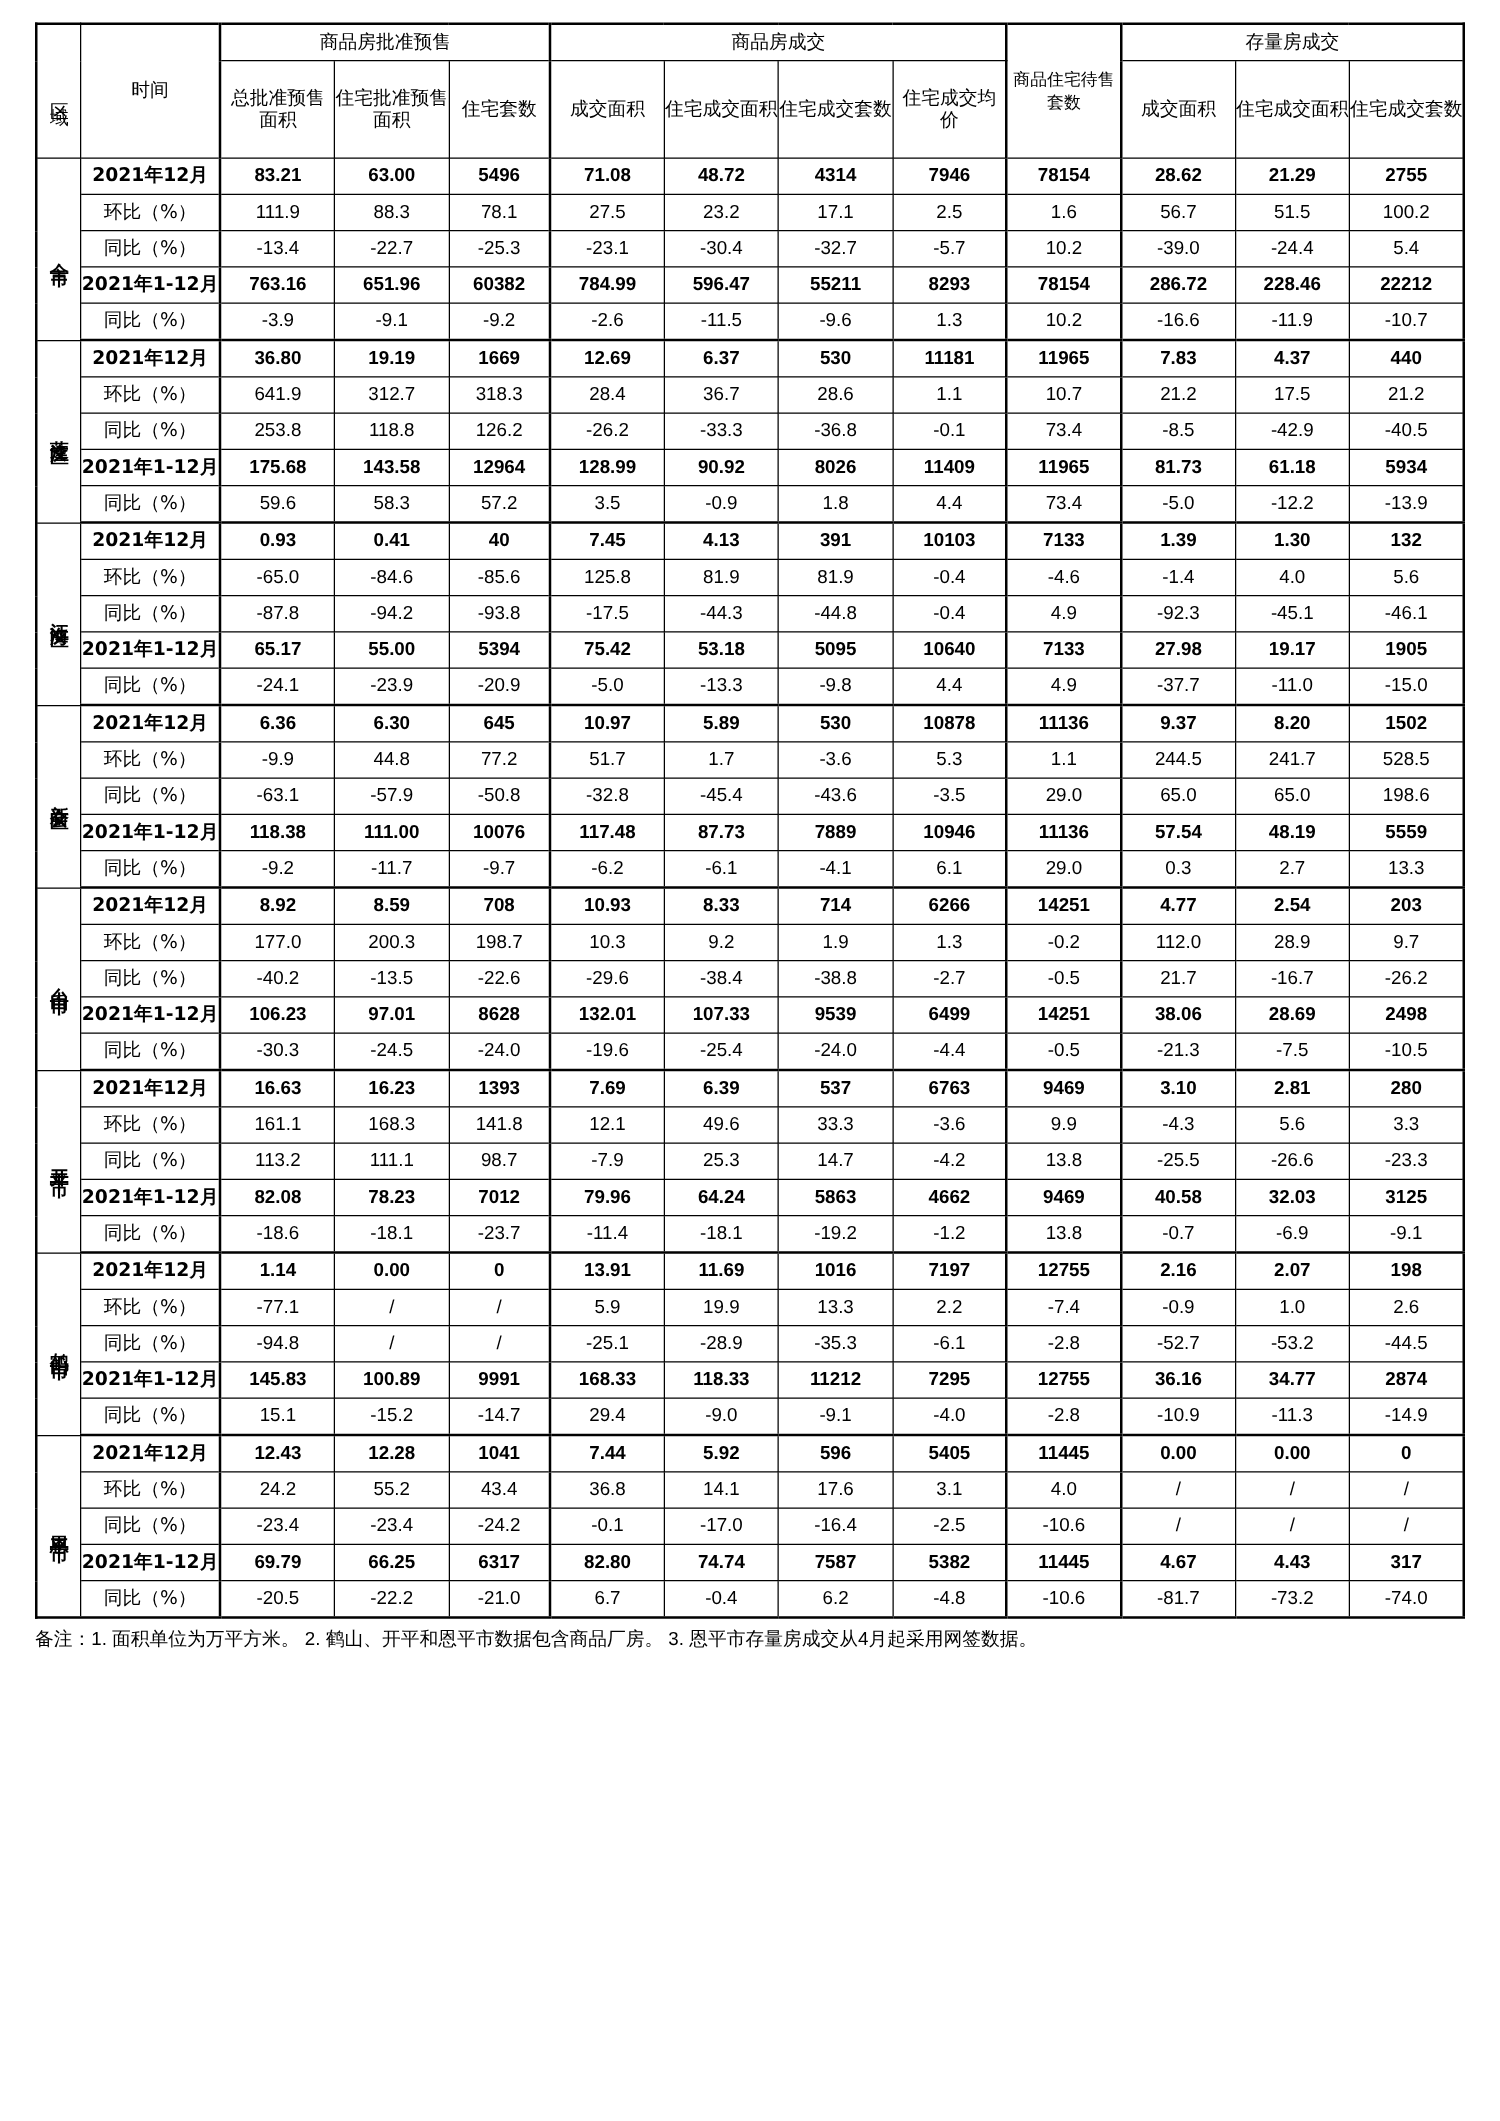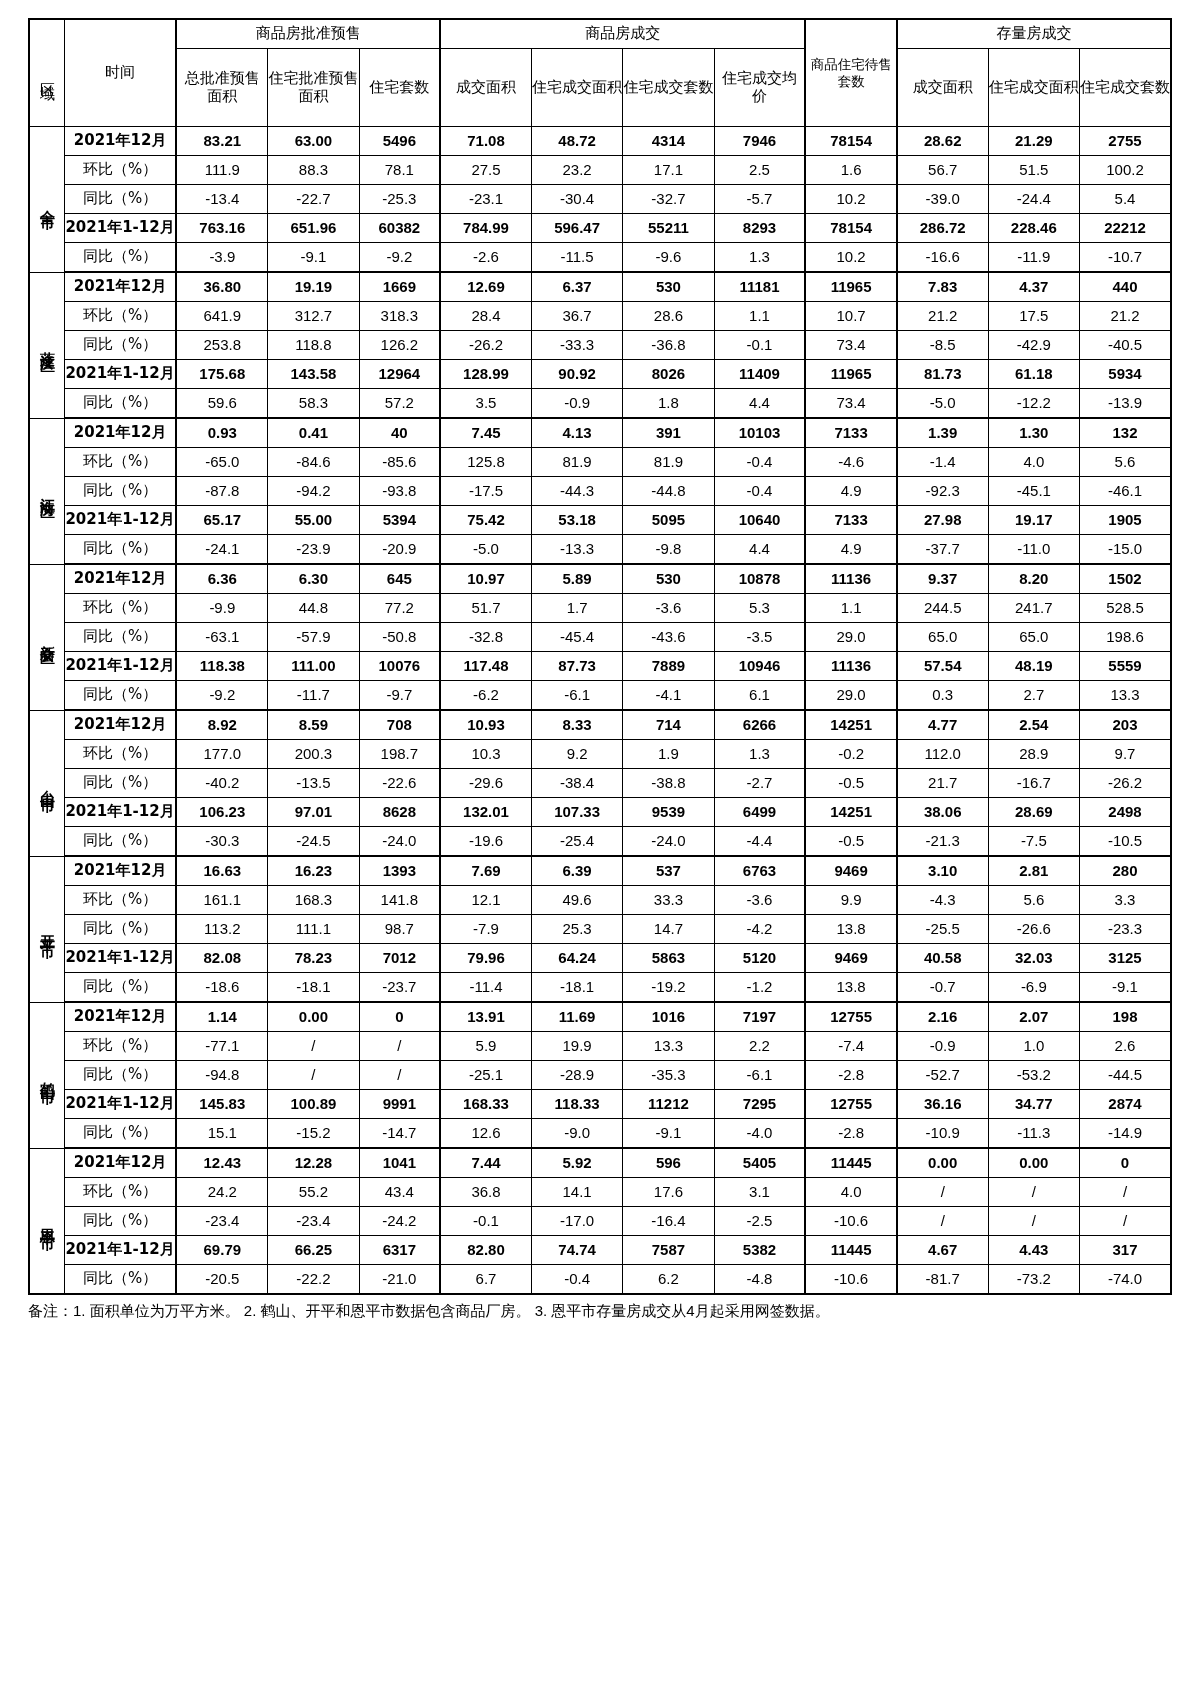--- a/index.html
+++ b/index.html
@@ -556,21 +556,21 @@
           <td class="num">-23.3</td>
         </tr>
         <tr class="bold">
           <td class="timelabel">2021年1-12月</td>
           <td class="num colsep">82.08</td>
           <td class="num">78.23</td>
           <td class="num">7012</td>
           <td class="num colsep">79.96</td>
           <td class="num">64.24</td>
           <td class="num">5863</td>
-          <td class="num">5120</td>
+          <td class="num">4662</td>
           <td class="num colsep">9469</td>
           <td class="num colsep">40.58</td>
           <td class="num">32.03</td>
           <td class="num">3125</td>
         </tr>
         <tr class=" thickbottom">
           <td class="timelabel">同比（%）</td>
           <td class="num colsep">-18.6</td>
           <td class="num">-18.1</td>
           <td class="num">-23.7</td>
@@ -638,21 +638,21 @@
           <td class="num colsep">12755</td>
           <td class="num colsep">36.16</td>
           <td class="num">34.77</td>
           <td class="num">2874</td>
         </tr>
         <tr class=" thickbottom">
           <td class="timelabel">同比（%）</td>
           <td class="num colsep">15.1</td>
           <td class="num">-15.2</td>
           <td class="num">-14.7</td>
-          <td class="num colsep">12.6</td>
+          <td class="num colsep">29.4</td>
           <td class="num">-9.0</td>
           <td class="num">-9.1</td>
           <td class="num">-4.0</td>
           <td class="num colsep">-2.8</td>
           <td class="num colsep">-10.9</td>
           <td class="num">-11.3</td>
           <td class="num">-14.9</td>
         </tr>
         <tr class="bold">
           <td class="region" rowspan="5"><span class="vert">恩平市</span></td>

